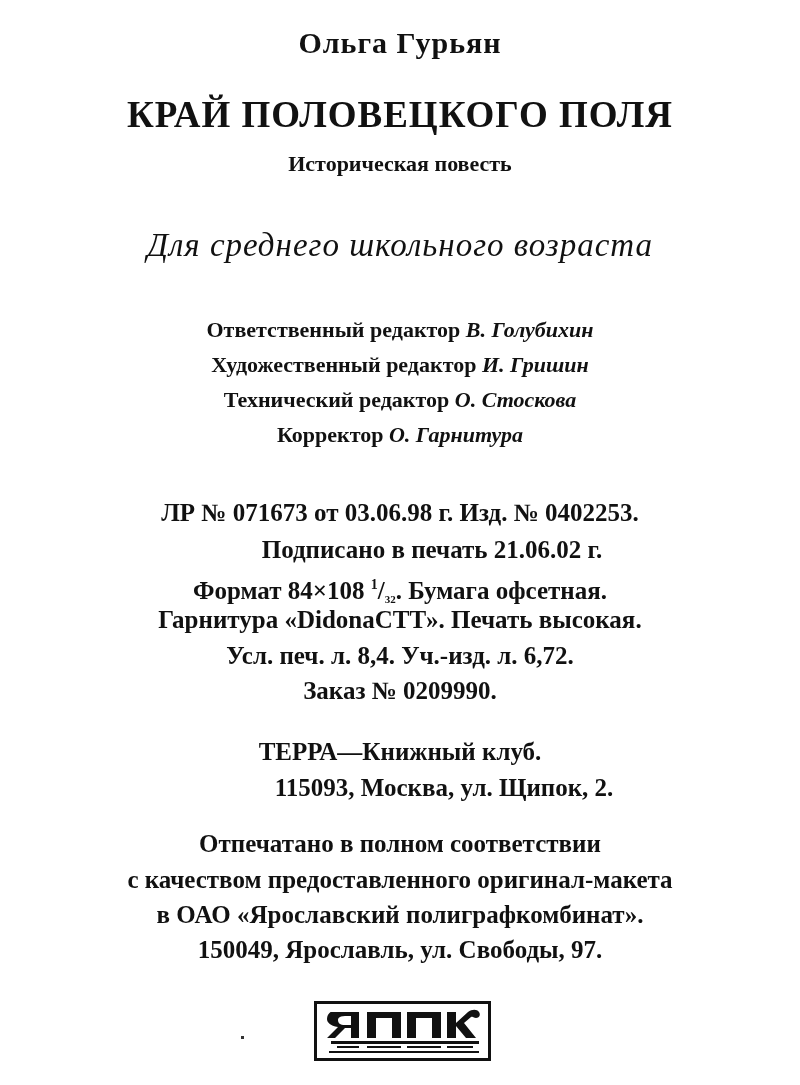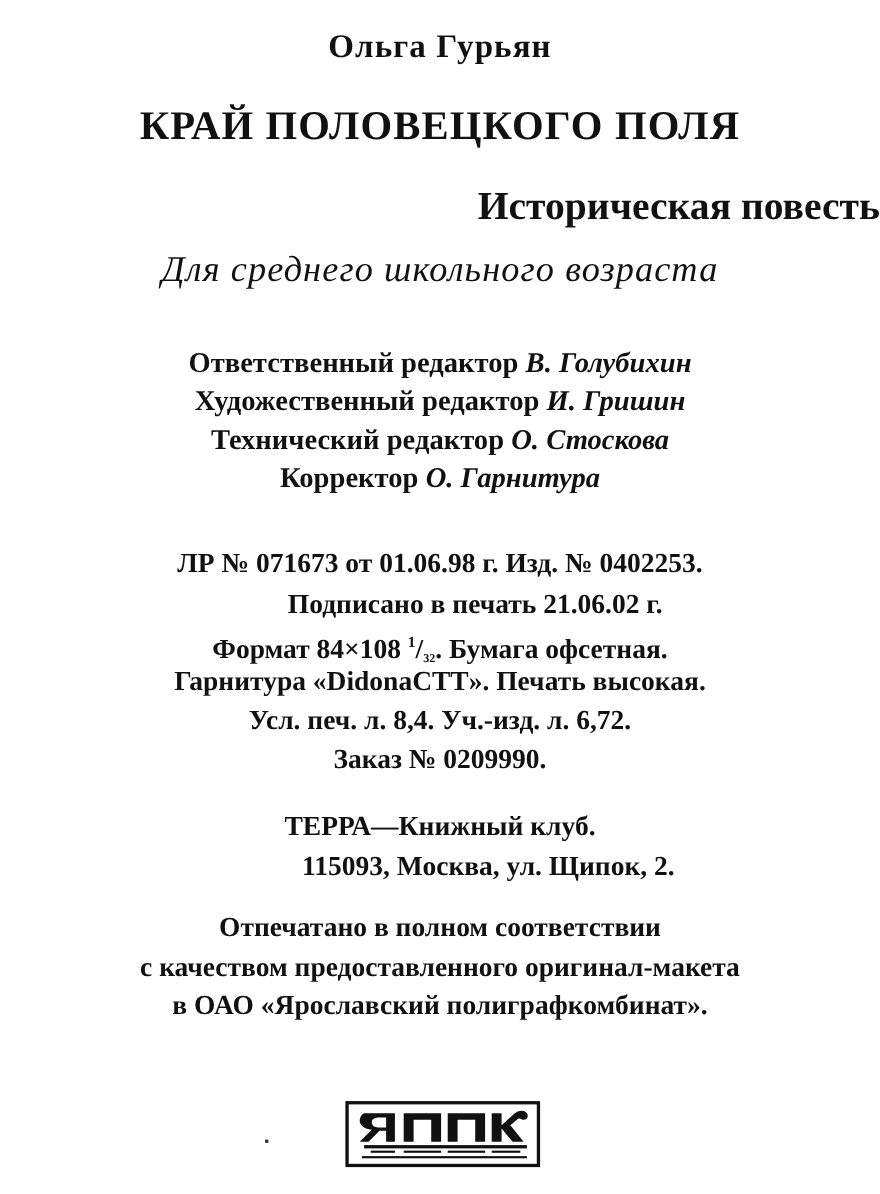--- a/index.html
+++ b/index.html
@@ -9,23 +9,23 @@
     color: #111111;
   }
   .page { position: absolute; left: 0; top: 0; width: 800px; height: 1085px; }
   .line {
     position: absolute; left: 0; width: 800px; text-align: center;
     font-weight: bold; white-space: nowrap;
     font-family: "Liberation Serif", "DejaVu Serif", serif;
   }
   .author { top: 26px; font-size: 30px; letter-spacing: 1px; }
   .title { top: 93px; font-size: 37px; letter-spacing: 1px; }
-  .subtitle { top: 166px; font-size: 36px; text-align: right; }
+  .subtitle { top: 151px; font-size: 22px; }
   .audience { top: 227px; font-size: 33px; font-style: italic; font-weight: normal; letter-spacing: 1px; }
-  .credits { font-size: 26px; line-height: 35px; }
+  .credits { font-size: 22px; line-height: 35px; }
   .credits .name { font-style: italic; }
   .c1 { top: 312px; } .c2 { top: 347px; } .c3 { top: 382px; } .c4 { top: 417px; }
   .imp { font-size: 25px; line-height: 36px; }
   .i1 { top: 495px; } .i2 { top: 532px; margin-left: 32px; } .i3 { top: 567px; } .i4 { top: 602px; }
   .i5 { top: 638px; } .i6 { top: 673px; }
   .frac sup { font-size: 14px; vertical-align: 10px; }
   .frac sub { font-size: 11px; vertical-align: -4px; font-family: Liberation Serif, serif; }
   .pub { font-size: 25px; line-height: 36px; }
   .p1 { top: 734px; } .p2 { top: 770px; margin-left: 44px; }
   .prn { font-size: 25px; line-height: 36px; }
@@ -57,36 +57,37 @@
   </div>
   <div class="line credits c3">
     <span>Технический редактор</span>
     <span class="name">О. Стоскова</span>
   </div>
   <div class="line credits c4">
     <span>Корректор</span>
     <span class="name">О. Гарнитура</span>
   </div>
 
-  <div class="line imp i1">ЛР № 071673 от 01.06.98 г. Изд. № 0402253.</div>
+  <div class="line imp i1">ЛР № 071673 от 03.06.98 г. Изд. № 0402253.</div>
   <div class="line imp i2">Подписано в печать 21.06.02 г.</div>
   <div class="line imp i3 frac">
     <span>Формат 84×108</span>
     <sup>1</sup>/<sub>32</sub><span>. Бумага офсетная.</span>
   </div>
   <div class="line imp i4">Гарнитура «DidonaCTT». Печать высокая.</div>
   <div class="line imp i5">Усл. печ. л. 8,4. Уч.-изд. л. 6,72.</div>
   <div class="line imp i6">Заказ № 0209990.</div>
 
   <div class="line pub p1">ТЕРРА—Книжный клуб.</div>
   <div class="line pub p2">115093, Москва, ул. Щипок, 2.</div>
 
   <div class="line prn r2">с качеством предоставленного оригинал-макета</div>
   <div class="line prn r1">Отпечатано в полном соответствии</div>
   <div class="line prn r3">в ОАО «Ярославский полиграфкомбинат».</div>
+  <div class="line prn r4">150049, Ярославль, ул. Свободы, 97.</div>
 
   <div class="speck"></div>
 
   <div class="logo">
     <svg width="171" height="54" viewBox="0 0 171 54">
 
       <path d="M14 8 h28 v26 h-8 v-10 h-6 l-10 10 h-8 l11 -11 c-8 -1 -11 -5 -11 -8 c0 -4 3 -7 4 -7 z M28 12 c-5 0 -7 2 -7 4 c0 3 2 5 7 5 h6 v-9 z" fill="#111"></path>
 
       <path d="M50 8 h34 v26 h-9 v-20 h-16 v20 h-9 z" fill="#111"></path>
 

